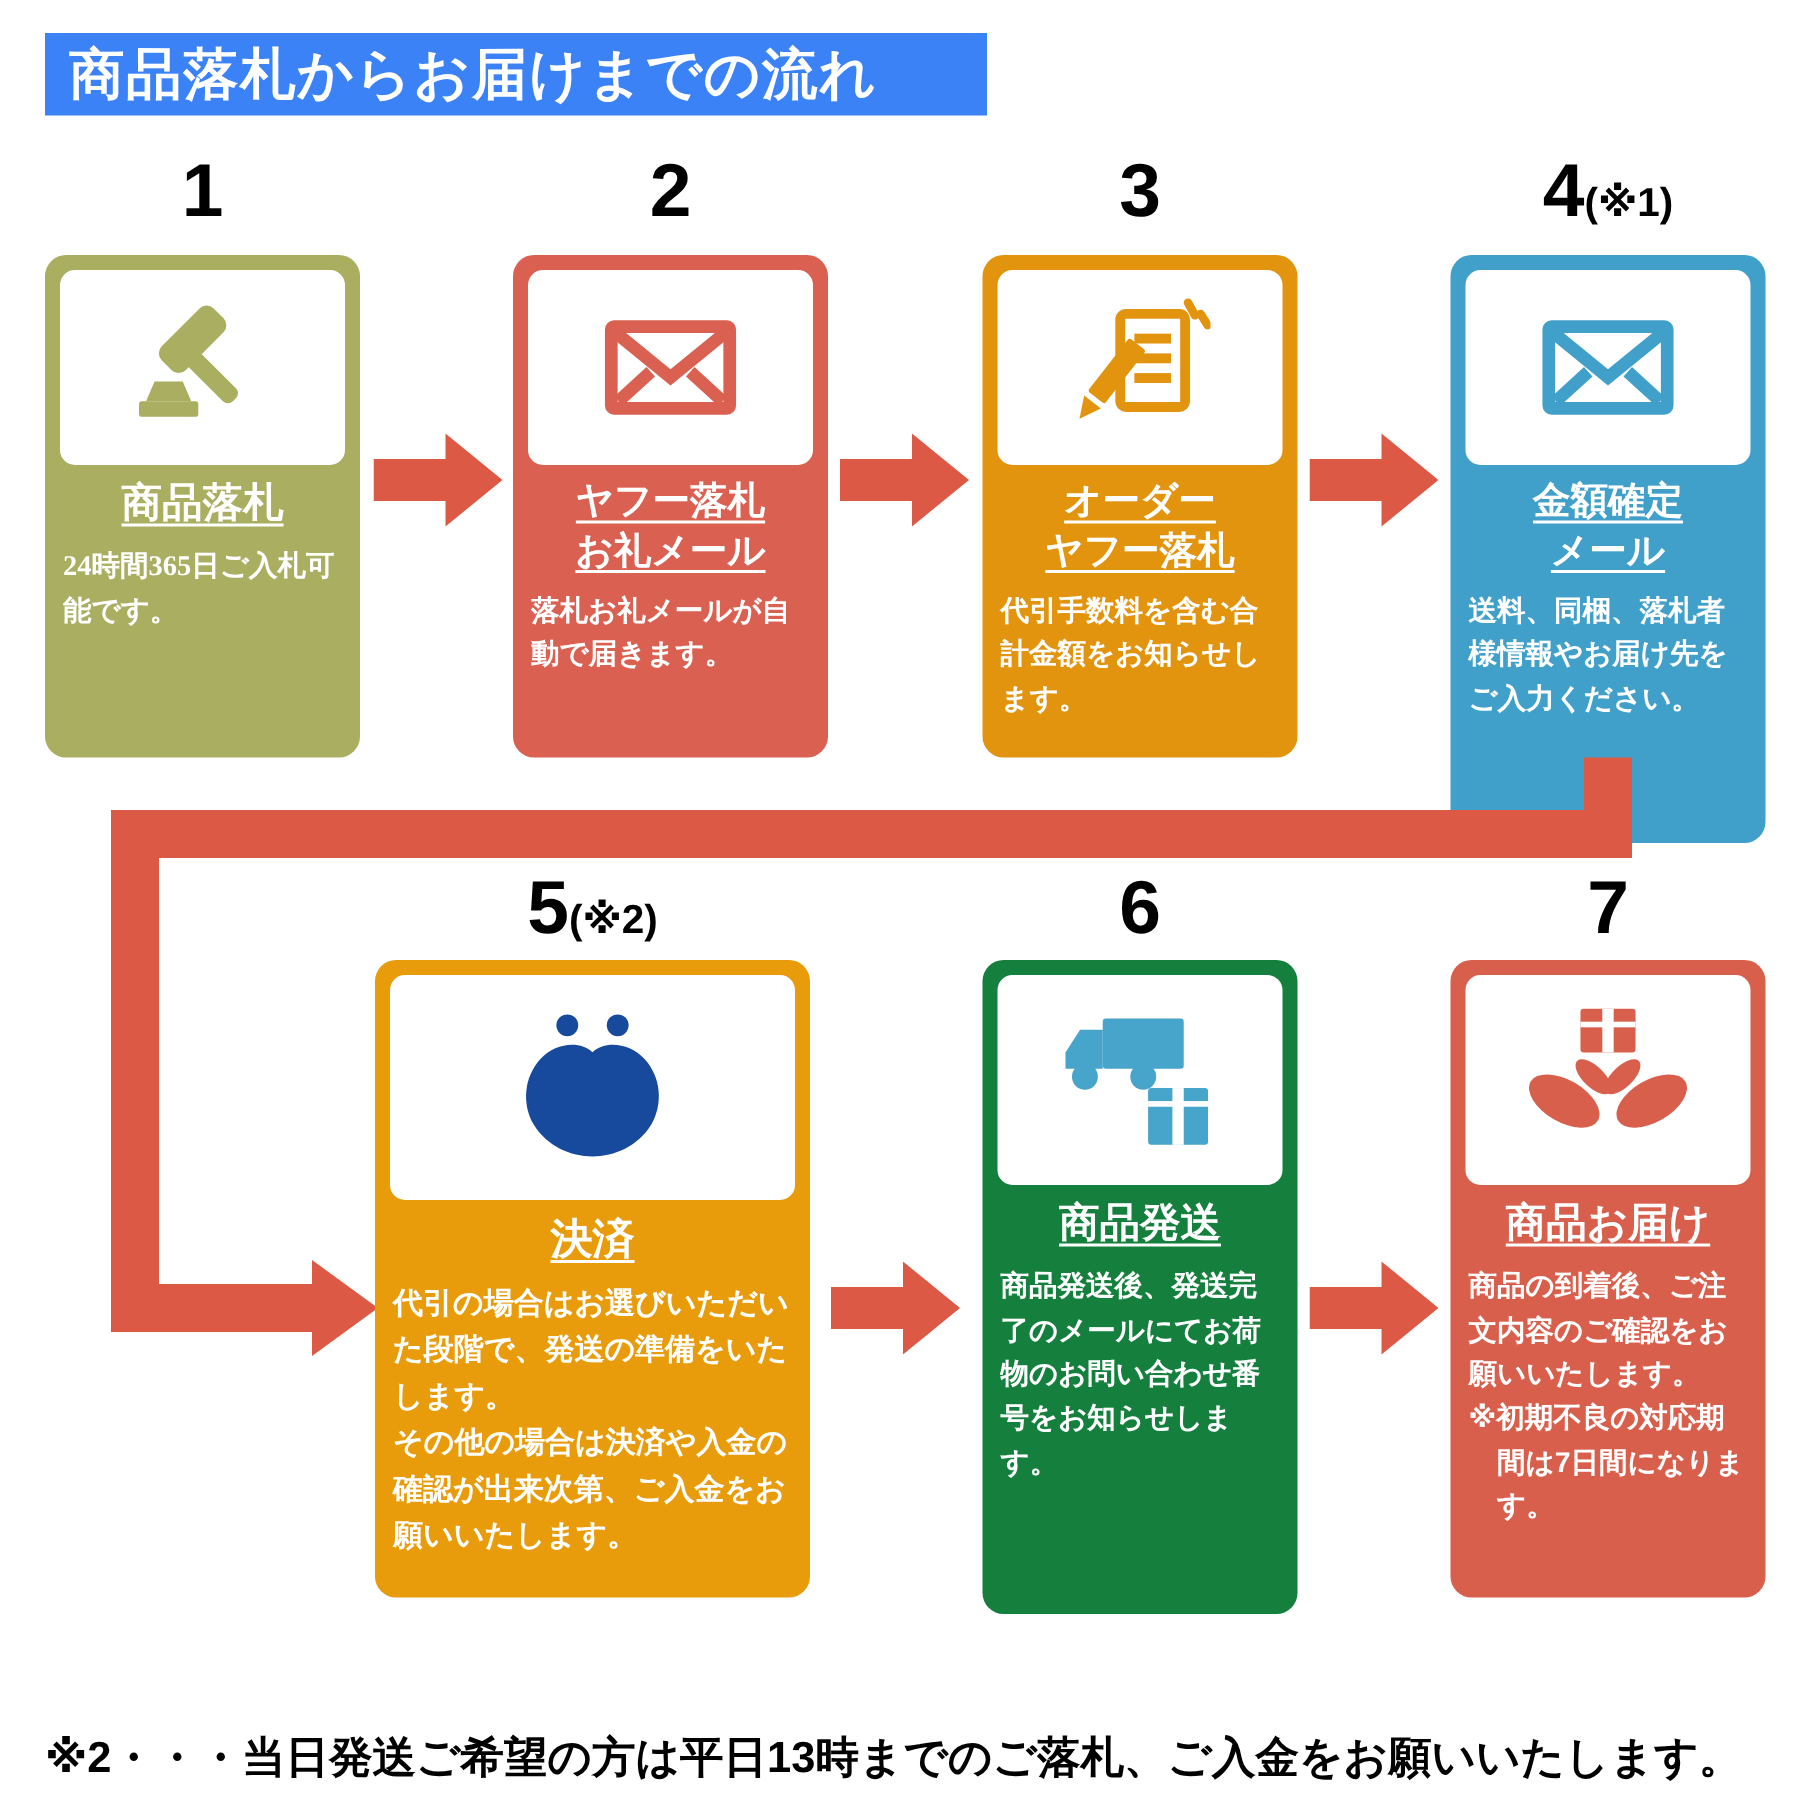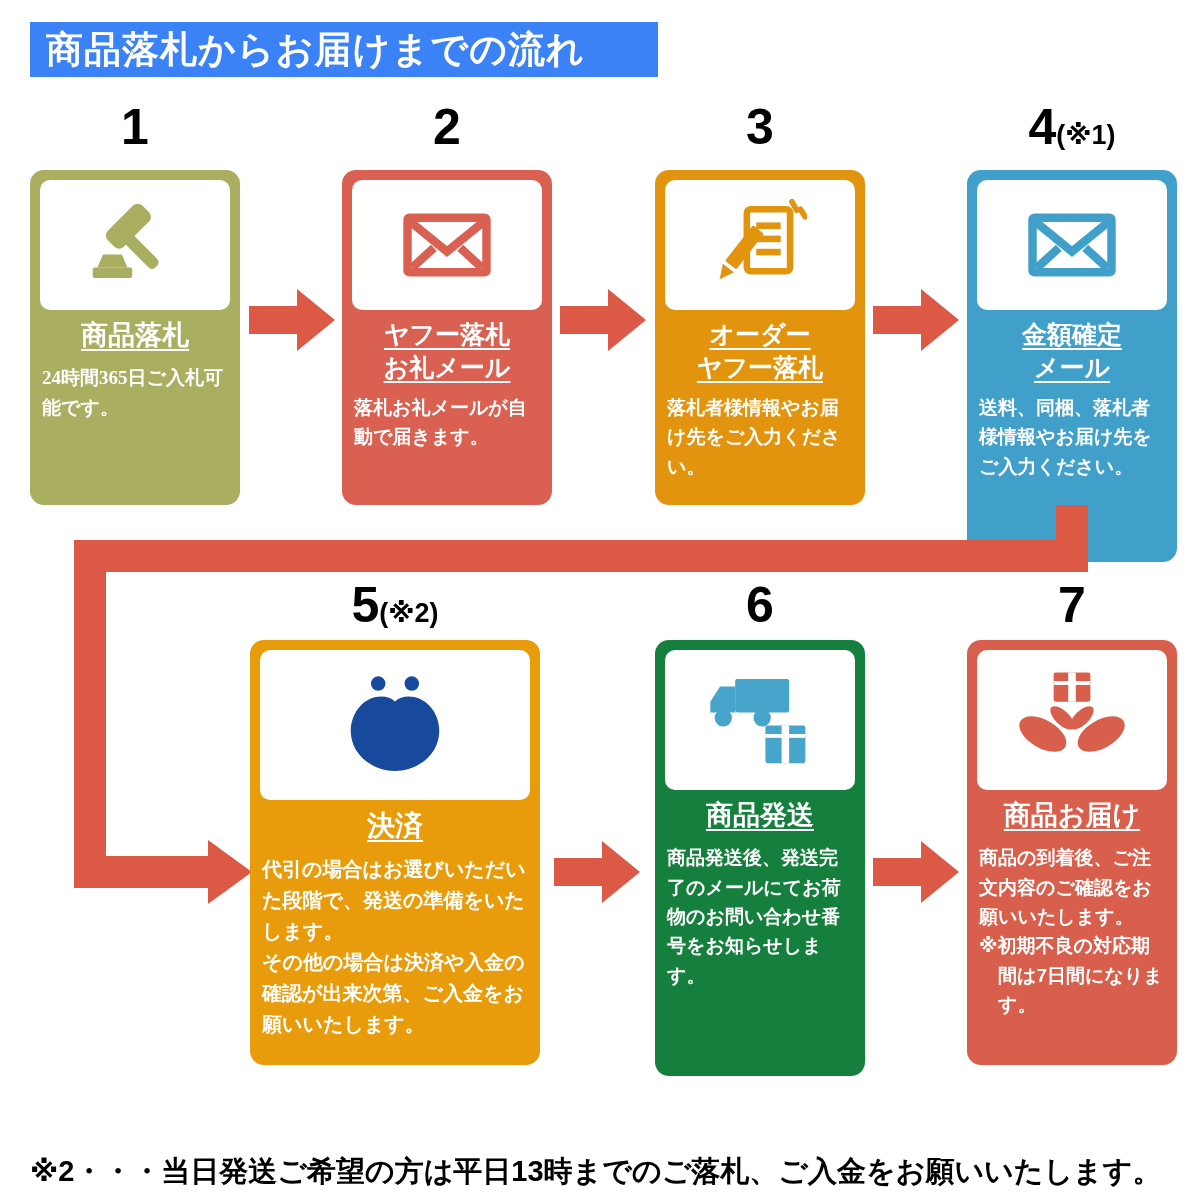--- a/index.html
+++ b/index.html
@@ -98,21 +98,21 @@
             <path d="M84 4 L89 13"></path>
             <path d="M93 12 L98 20"></path>
           </g>
         </g>
       </svg>
     </div>
     <div class="card-title" style="font-size:25px;">
       <span class="title-line">オーダー</span>
       <span class="title-line tl2">ヤフー落札</span>
     </div>
-    <div class="desc" style="font-size:19px;">落札者様情報やお届け先をご入力ください。</div>
+    <div class="desc" style="font-size:19px;">代引手数料を含む合計金額をお知らせします。</div>
   </div>
 
   <div class="card" style="left: 967px; top: 170px; width: 210px; height: 392px; background-color: rgb(65, 160, 201);">
     <div class="iconbox" style="height: 130px; color: rgb(65, 160, 201);">
       <svg width="94" height="94" viewBox="0 0 100 100">
         <g fill="none" stroke="currentColor" stroke-width="9">
           <rect x="8" y="21" width="84" height="58" rx="2"></rect>
           <path d="M12 26 L50 57 L88 26"></path>
           <path d="M13 74 L36 53"></path>
           <path d="M87 74 L64 53"></path>

